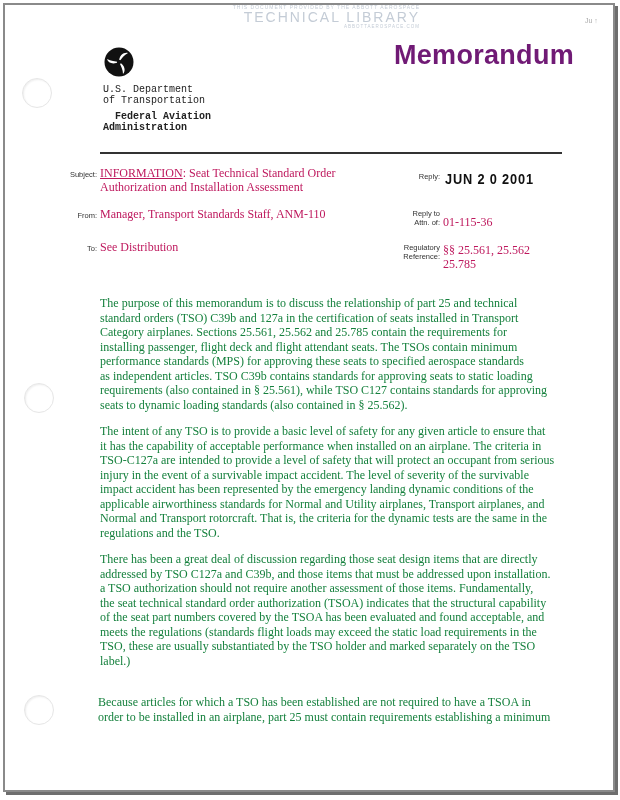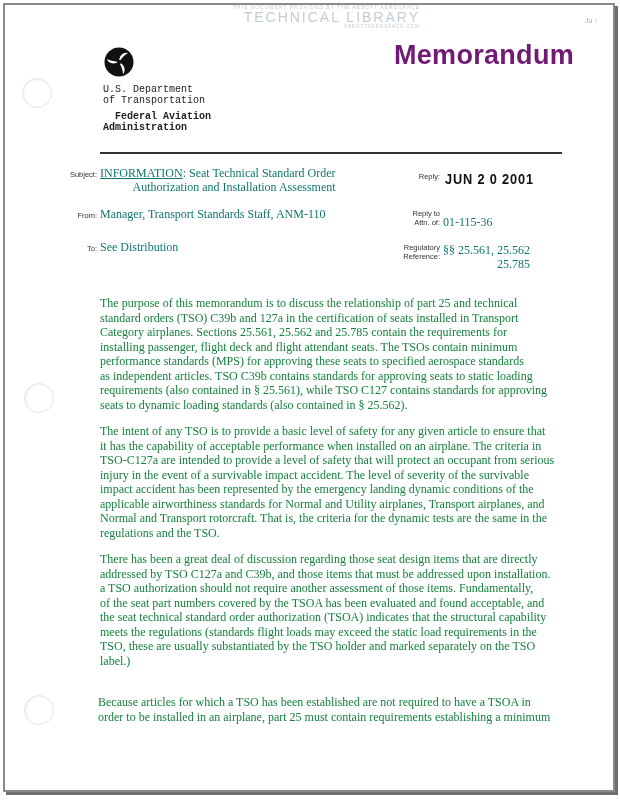--- a/index.html
+++ b/index.html
@@ -15,21 +15,21 @@
     .wm-main { font-size: 14px; letter-spacing: 2px; line-height: 14px; }
     .wm-url { font-size: 4.5px; letter-spacing: 1px; padding-left: 70px; }
     .corner-mark { position: absolute; left: 585px; top: 17px; font-size: 7px; color: #aaa; font-family: "Liberation Sans", sans-serif; }
     .punch { position: absolute; width: 28px; height: 28px; border-radius: 50%; border: 1px solid #e6e6e6; box-shadow: inset 1px 1px 2px #eee; }
     .logo { position: absolute; left: 104px; top: 47px; width: 30px; height: 30px; }
     .agency { position: absolute; left: 103px; top: 84px; font-family: Liberation Mono, monospace; font-size: 10px; line-height: 11px; color: #222; }
     .agency .sub { margin-top: 5px; font-weight: bold; padding-left: 12px; }
     .memo-title { position: absolute; left: 354px; top: 40px; font-family: "Liberation Sans", sans-serif; font-weight: bold; font-size: 27px; color: #701a75; letter-spacing: 0.3px; margin-left: 40px; }
     .header-rule { position: absolute; left: 100px; top: 152px; width: 462px; height: 2px; background: #333; }
     .hdr-label { position: absolute; font-family: "Liberation Sans", sans-serif; font-size: 7.5px; color: #333; text-align: right; line-height: 9px; }
-    .hdr-value { position: absolute; font-size: 12px; line-height: 14px; color: #0f766e; text-align: right; }
+    .hdr-value { position: absolute; font-size: 12px; line-height: 14px; color: #be185d; }
     .underline { text-decoration: underline; }
     .date-stamp { position: absolute; left: 445px; top: 170px; font-family: "Liberation Sans", sans-serif; font-weight: bold; font-size: 15px; letter-spacing: 1px; transform: scaleX(0.85); transform-origin: left; color: #111; }
     .body-text { position: absolute; left: 100px; width: 470px; font-size: 12px; line-height: 14.5px; color: #15803d; white-space: nowrap; }
     .body-text div { height: 14.5px; }
   </style>
 </head>
 <body>
 
 <div class="page"></div>
 
@@ -112,22 +112,22 @@
   <div>impact accident has been represented by the emergency landing dynamic conditions of the</div>
   <div>applicable airworthiness standards for Normal and Utility airplanes, Transport airplanes, and</div>
   <div>Normal and Transport rotorcraft.  That is, the criteria for the dynamic tests are the same in the</div>
   <div>regulations and the TSO.</div>
 </div>
 
 <div class="body-text" style="top:552px;">
   <div>There has been a great deal of discussion regarding those seat design items that are directly</div>
   <div>addressed by TSO C127a and C39b, and those items that must be addressed upon installation.</div>
   <div>a TSO authorization should not require another assessment of those items.  Fundamentally,</div>
+  <div>the seat technical standard order authorization (TSOA) indicates that the structural capability</div>
   <div>of the seat part numbers covered by the TSOA has been evaluated and found acceptable, and</div>
-  <div>the seat technical standard order authorization (TSOA) indicates that the structural capability</div>
   <div>meets the regulations (standards flight loads may exceed the static load requirements in the</div>
   <div>TSO, these are usually substantiated by the TSO holder and marked separately on the TSO</div>
   <div>label.)</div>
 </div>
 
 <div class="body-text" style="top:695px; left:98px;">
   <div>Because articles for which a TSO has been established are not required to have a TSOA in</div>
   <div>order to be installed in an airplane, part 25 must contain requirements establishing a minimum</div>
 </div>
 

